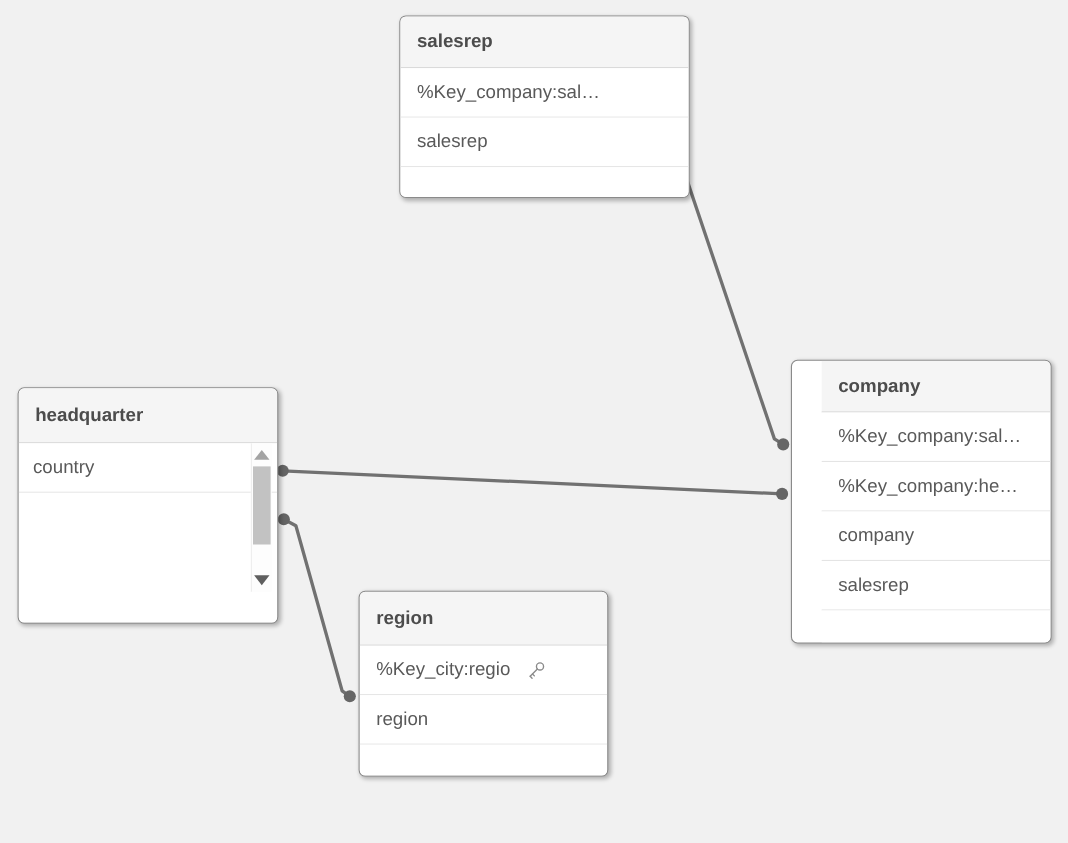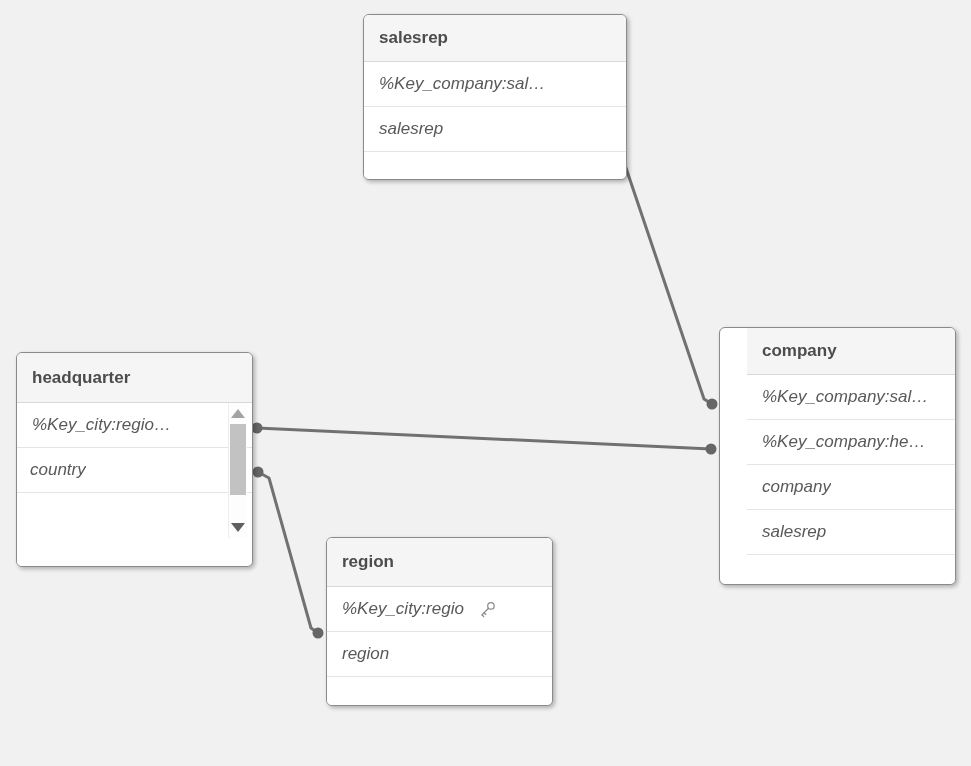--- a/index.html
+++ b/index.html
@@ -52,21 +52,20 @@
     color:#595959;
     border-bottom:1px solid #e4e4e4;
     white-space:nowrap;
     overflow:hidden;
     background:#ffffff;
   }
   .field-label{
     overflow:hidden;
     text-overflow:clip;
     white-space:nowrap;
-    font-style:italic;
   }
   .footer-row{
     flex:1 1 auto;
     background:#ffffff;
   }
   .key-icon{
     margin-left:14px;
     flex:0 0 auto;
     color:#8a8a8a;
   }
@@ -146,23 +145,20 @@
     <div class="field-row">
       <span class="field-label">salesrep</span>
     </div>
     <div class="footer-row"></div>
   </div>
 
   <div class="model-table" style="left:16px;top:352px;width:237px;height:215px;">
     <div class="table-header" style="height:50px;">
       <span>headquarter</span>
     </div>
-    <div class="field-row" style="padding-right:34px;">
-      <span class="field-label">%Key_city:regio…</span>
-    </div>
     <div class="field-row" style="padding-right:34px;padding-left:13px;">
       <span class="field-label">country</span>
     </div>
     <div class="footer-row"></div>
 
     <div class="v-scrollbar" style="right:5px;top:50px;height:135px;">
       <div class="sb-arrow up"></div>
       <div class="sb-thumb"></div>
       <div class="sb-arrow down"></div>
     </div>

